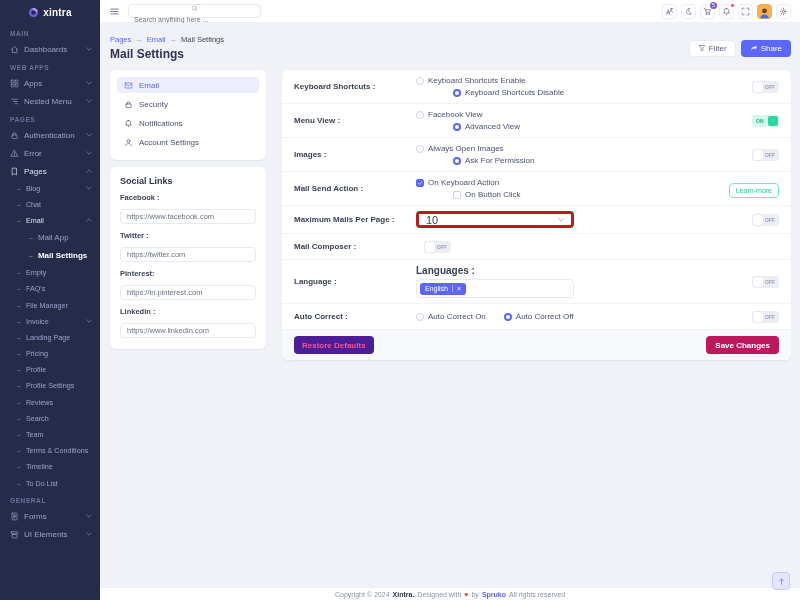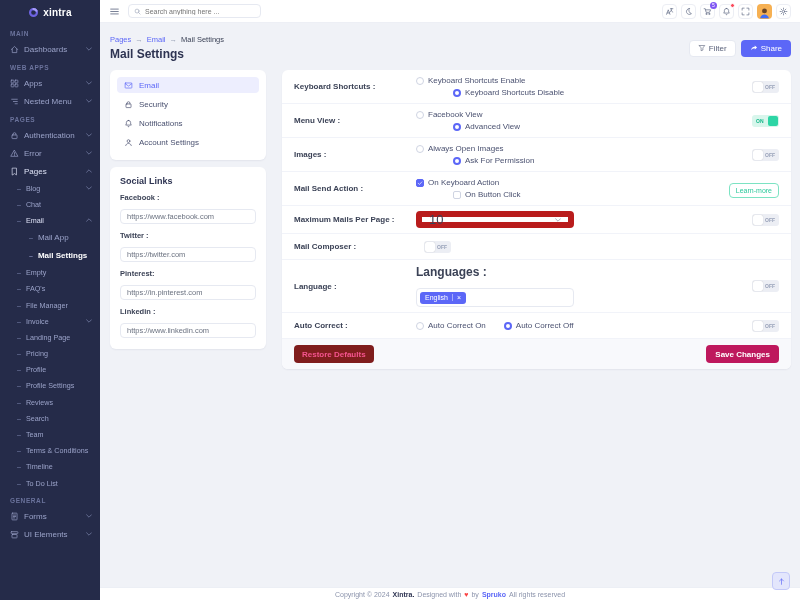--- a/index.html
+++ b/index.html
@@ -21,21 +21,21 @@
   .chev { width:6px; height:4px; margin-left:auto; color:#7c84ad; flex:none; }
   .chev.up { transform:rotate(180deg); }
   .sitem.open { color:#dde1f5; }
   .sitem.active { color:#ffffff; font-weight:bold; }
 
   
   .main { margin-left:100px; height:600px; position:relative; background:#f0f2f7; }
   .topbar { height:23px; background:#fff; border-bottom:1px solid #edeff5; display:flex; align-items:center; gap:8px; padding:0 9px; }
   .hamburger { color:#5d6781; display:flex; cursor:pointer; }
   .hamburger svg { width:11px; height:11px; }
-  .searchbox { width:133px; height:14px; border:1px solid #e6e9f1; border-radius:4px; display:flex; align-items:center; gap:4px; padding:0 5px; background:#fff; }
+  .searchbox { width:133px; height:14px; border:1px solid #e6e9f1; border-radius:4px; display:flex; align-items:center; gap:4px; padding:0 5px; background:#fff;flex-direction:column; }
   .searchbox svg { width:7px; height:7px; color:#8b93ab; flex:none; }
   .searchbox input { border:none; outline:none; font-size:7px; color:#6b7280; width:100%; background:transparent; font-family:"Liberation Sans", sans-serif; }
   .topbar-icons { margin-left:auto; display:flex; gap:4px; align-items:center; }
   .tico { width:15px; height:15px; border:1px solid #eceef4; border-radius:4px; display:flex; align-items:center; justify-content:center; color:#5d6781; position:relative; background:#fff; cursor:pointer; }
   .tico svg { width:9px; height:9px; }
   .badge { position:absolute; top:-3px; right:-3px; min-width:7px; height:7px; background:#7f56f3; color:#fff; font-size:5px; border-radius:50%; display:flex; align-items:center; justify-content:center; line-height:1; }
   .dot { position:absolute; top:-2px; right:-2px; width:5px; height:5px; background:#fb4a5c; border-radius:50%; border:1px solid #fff; }
   .avatar { width:15px; height:15px; border-radius:4px; background:#f6b052; display:flex; align-items:flex-end; justify-content:center; overflow:hidden; cursor:pointer; }
   .avatar svg { width:13px; height:13px; }
 
@@ -77,28 +77,28 @@
   .checkbox.checked { background:#5c67f7; border-color:#5c67f7; }
   .checkbox svg { width:6px; height:6px; stroke:#fff; stroke-width:1.8; }
   .toggle { width:27px; height:12px; border-radius:3px; display:flex; align-items:center; cursor:pointer; }
   .toggle.off { background:#eceef4; }
   .toggle.off .knob { width:10px; height:10px; background:#fff; border-radius:2px; margin-left:1px; box-shadow:0 0 1px rgba(0,0,0,.25); }
   .toggle.off .tlabel { font-size:5px; color:#98a1b8; margin-left:2px; font-weight:bold; }
   .toggle.on { background:#d8f6ec; }
   .toggle.on .tlabel { font-size:5px; color:#16b88a; margin-left:4px; font-weight:bold; }
   .toggle.on .knob { width:10px; height:10px; background:#2dd5a5; border-radius:2px; margin-left:auto; margin-right:1px; }
   .btn-learn { border:1px solid #7ce3c3; color:#2bc89b; background:#fff; border-radius:4px; font-size:7px; padding:3px 6px; cursor:pointer; font-family:inherit; }
-  .fake-select { width:158px; height:17px; border:6px solid #b91c1c; border-radius:4px; display:flex; align-items:center; justify-content:space-between; padding:0 7px; font-size:13px; color:#3b4256; cursor:pointer; background:#fff; }
+  .fake-select { width:158px; height:17px; border:3px solid #b91c1c; border-radius:4px; display:flex; align-items:center; justify-content:space-between; padding:0 7px; font-size:11px; color:#3b4256; cursor:pointer; background:#fff; }
   .fake-select svg { width:6px; height:4px; color:#8b93ab; }
-  .sublabel { font-size:12px; font-weight:bold; color:#3b4256; margin-bottom:9px; }
+  .sublabel { font-size:10px; font-weight:bold; color:#3b4256; margin-bottom:3px; }
   .tagbox { width:158px; height:19px; border:1px solid #e6e9f1; border-radius:4px; display:flex; align-items:center; padding:0 3px; background:#fff; }
   .tag { background:#5c67f7; color:#fff; font-size:7px; border-radius:3px; padding:2.5px 5px; display:flex; align-items:center; gap:4px; }
   .tag .x { border-left:1px solid rgba(255,255,255,.45); padding-left:4px; cursor:pointer; font-size:7px; line-height:1; }
   .card-footer { display:flex; justify-content:space-between; align-items:center; background:#f8f9fc; padding:6px 12px; border-radius:0 0 6px 6px; }
-  .btn-restore { background:#7f1d1d; color:#f5548e; border:none; border-radius:4px; font-size:8px; font-weight:bold; padding:4.5px 8px; cursor:pointer; font-family:inherit; }
+  .btn-restore { background:#4c1d95; color:#f5548e; border:none; border-radius:4px; font-size:8px; font-weight:bold; padding:4.5px 8px; cursor:pointer; font-family:inherit; }
   .btn-save { background:#be185d; color:#fff; border:none; border-radius:4px; font-size:8px; font-weight:bold; padding:4.5px 9px; cursor:pointer; font-family:inherit; }
 
   .page-footer { position:absolute; bottom:0; left:0; right:0; height:13px; background:#fff; border-top:1px solid #eceff5; display:flex; align-items:center; justify-content:center; font-size:7px; color:#8b93ab; gap:3px; }
   .page-footer .fbrand { color:#2e3452; font-weight:bold; }
   .page-footer .heart { color:#fb4242; }
   .page-footer .fcompany { color:#5c67f7; font-weight:bold; }
   .scroll-top { position:fixed; right:10px; bottom:10px; width:18px; height:18px; background:#e3e6fc; border:1px solid #c3c9f8; border-radius:4px; color:#5c67f7; display:flex; align-items:center; justify-content:center; cursor:pointer; z-index:9; }
   .scroll-top svg { width:9px; height:9px; }
 </style>
 </head>

